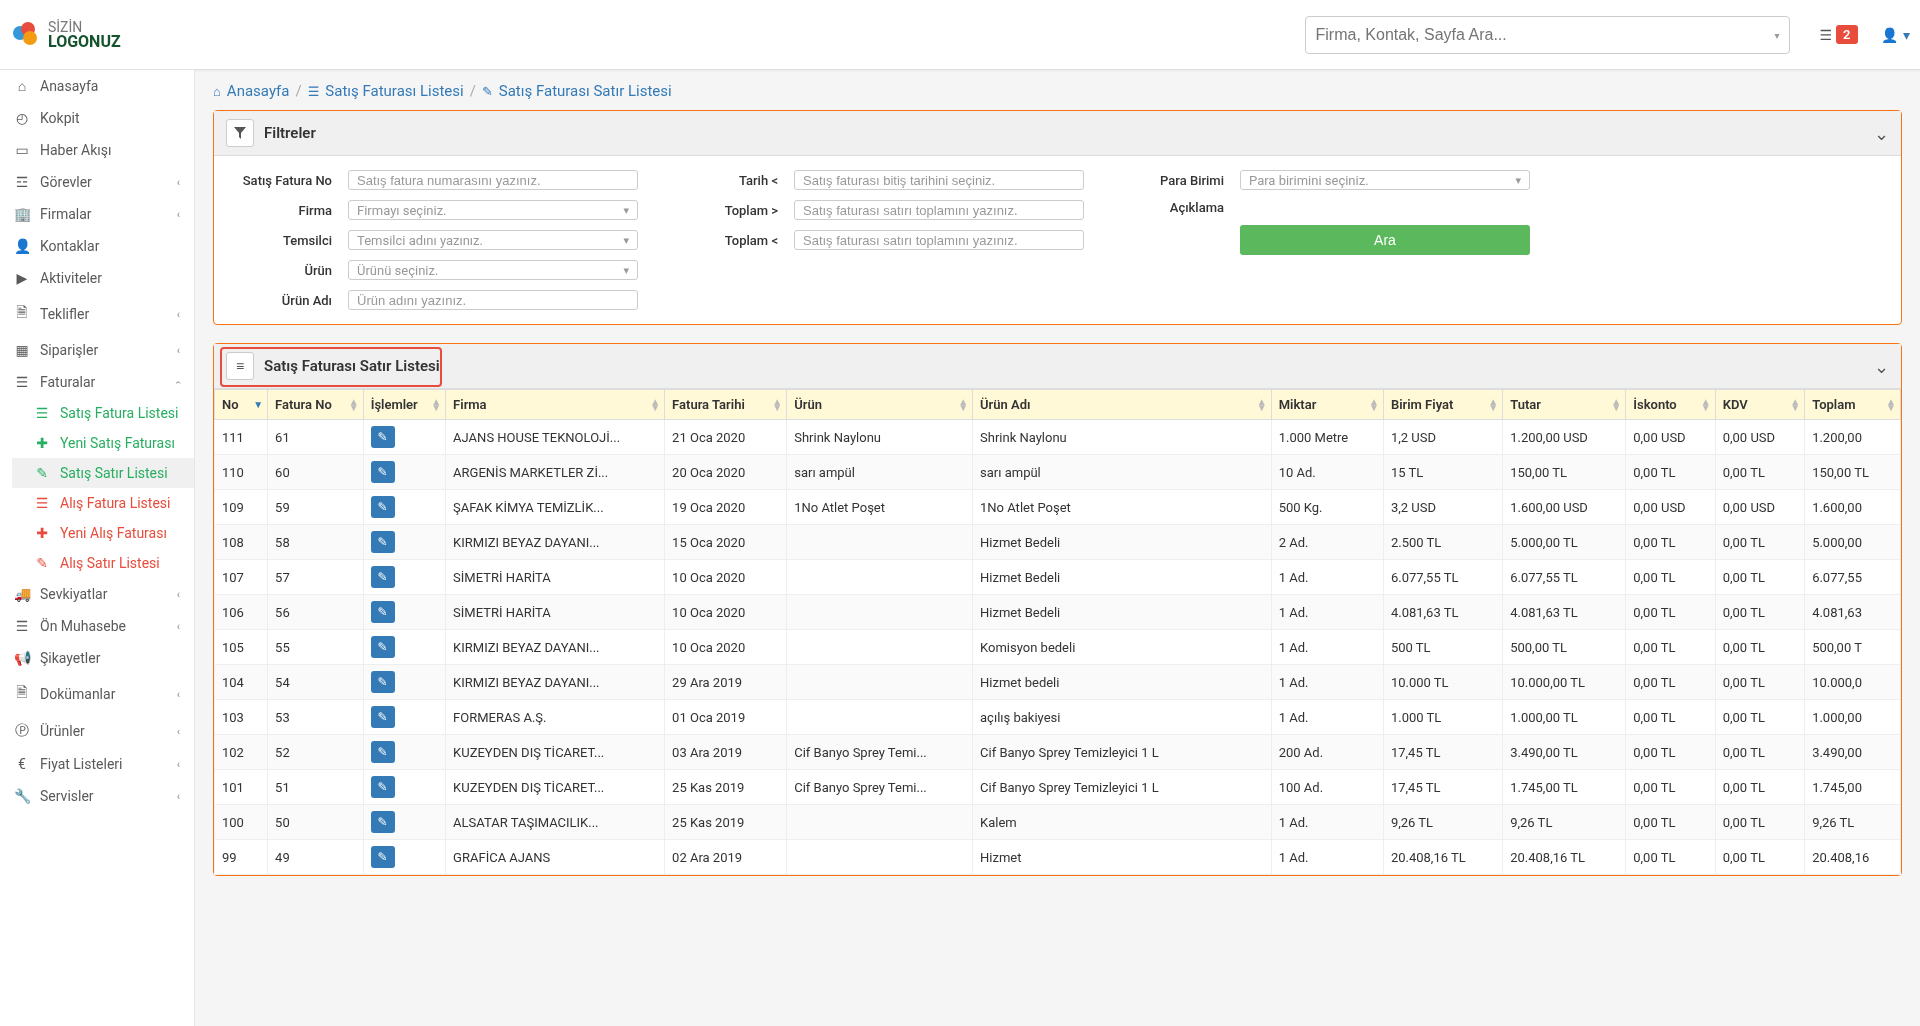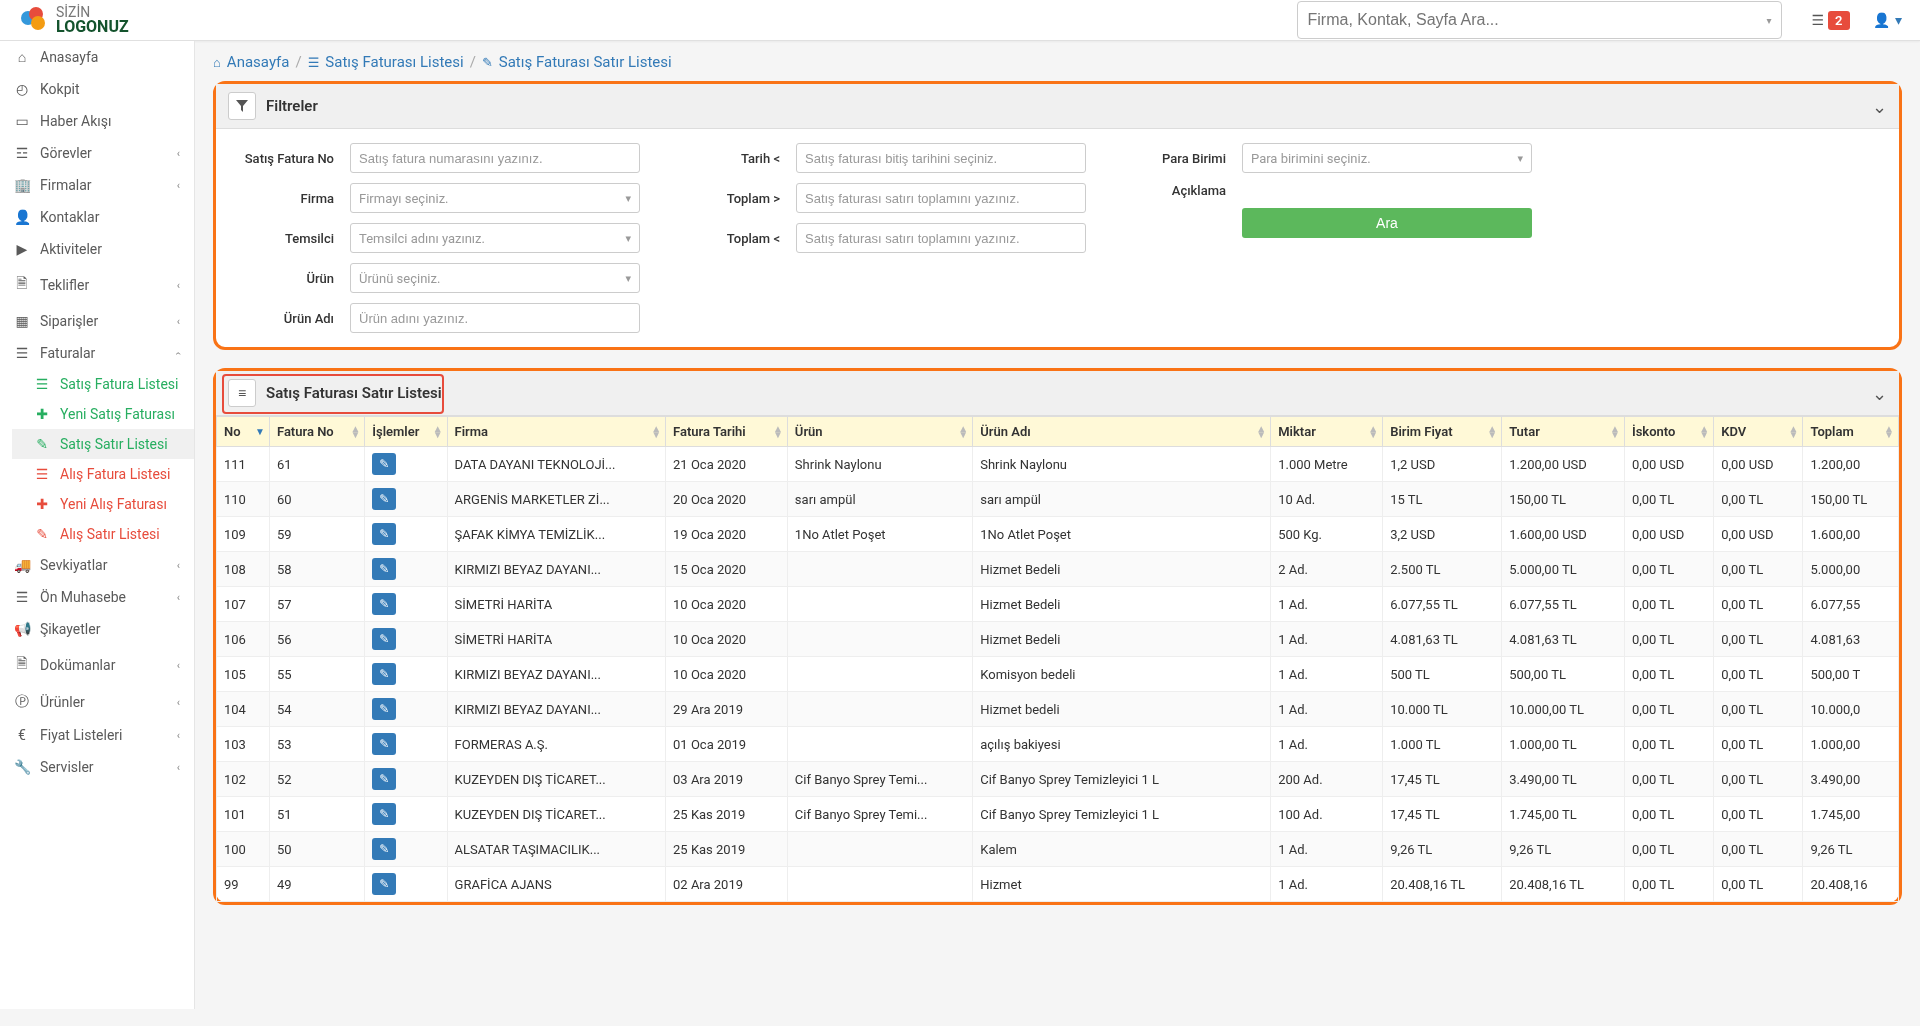--- a/index.html
+++ b/index.html
@@ -1,20 +1,20 @@
 <!DOCTYPE html>
 <html><head>
 <meta charset="utf-8">
 <style>
 * { box-sizing: border-box; margin: 0; padding: 0; }
 body { font-family: -apple-system, BlinkMacSystemFont, "Segoe UI", Roboto, Arial, sans-serif; font-size: 14px; color: #333; background: #f5f5f5; }
 a { text-decoration: none; color: inherit; }
 
 
-.topbar { height: 41px; background: #fff; border-bottom: 1px solid #e0e0e0; display: flex; align-items: center; padding: 0 18px; box-shadow: 0 1px 2px rgba(0,0,0,0.05); }
+.topbar { height: 70px; background: #fff; border-bottom: 1px solid #e0e0e0; display: flex; align-items: center; padding: 0 10px; box-shadow: 0 1px 2px rgba(0,0,0,0.05); }
 .logo { display: flex; align-items: center; gap: 6px; }
 .logo-swirl { width: 32px; height: 32px; }
 .logo-text { line-height: 1; }
 .logo-text .l1 { color: #777; font-size: 14px; font-weight: 400; display: block; }
 .logo-text .l2 { color: #14532d; font-size: 16px; font-weight: 700; display: block; }
 .topbar-spacer { flex: 1; }
 .topbar-search { width: 485px; margin-right: 30px; position: relative; }
 .topbar-search input { width: 100%; height: 38px; padding: 6px 30px 6px 10px; border: 1px solid #ccc; border-radius: 4px; font-size: 16px; color: #999; }
 .topbar-search .chev { position: absolute; right: 10px; top: 50%; transform: translateY(-50%); color: #999; font-size: 10px; }
 .topbar-right { display: flex; align-items: center; gap: 24px; }
@@ -37,34 +37,34 @@
 .sidebar .sub .red { color: #e74c3c; }
 .sidebar .icon { width: 16px; text-align: center; display: inline-block; }
 
 
 .main { flex: 1; padding: 12px 18px; }
 .breadcrumb { display: flex; align-items: center; gap: 6px; font-size: 15px; margin-bottom: 10px; color: #337ab7; }
 .breadcrumb .sep { color: #aaa; }
 .breadcrumb .cur { color: #337ab7; }
 .breadcrumb .icon { font-size: 13px; }
 
-.panel { background: #fff; border: 3px solid #f97316; border-radius: 12px; margin-bottom: 18px; }
+.panel { background: #fff; border: 1px solid #f97316; border-radius: 4px; margin-bottom: 18px; }
 .panel-head { background: #f0f0f0; padding: 8px 12px; display: flex; align-items: center; gap: 10px; border-bottom: 1px solid #ddd; }
 .panel-head .hicon { background: #fff; border: 1px solid #ccc; width: 28px; height: 28px; border-radius: 3px; display: flex; align-items: center; justify-content: center; color: #555; }
 .panel-head .htitle { font-weight: 600; color: #333; font-size: 15px; }
 .panel-head .collapse-ic { margin-left: auto; color: #555; font-size: 18px; }
 .panel-body { padding: 14px 18px; }
 
 
 .filters { display: flex; gap: 40px; }
 .fcol { display: flex; flex-direction: column; gap: 10px; }
 .frow { display: flex; align-items: center; gap: 16px; }
 .frow label { width: 100px; text-align: right; font-size: 13px; color: #333; font-weight: 500; }
 .frow .ctrl { width: 290px; position: relative; }
-.frow input, .frow .fake-select { width: 100%; height: 28px; border: 1px solid #ccc; border-radius: 3px; padding: 14px 8px; font-size: 13px; color: #555; background: #fff; }
+.frow input, .frow .fake-select { width: 100%; height: 20px; border: 1px solid #ccc; border-radius: 3px; padding: 4px 8px; font-size: 13px; color: #555; background: #fff; }
 .frow input::placeholder { color: #999; }
 .frow .fake-select { display: flex; align-items: center; color: #999; position: relative; }
 .frow .fake-select::after { content: "▾"; position: absolute; right: 8px; color: #999; font-size: 11px; }
 .btn-search { background: #5cb85c; color: #fff; border: none; height: 30px; border-radius: 3px; cursor: pointer; font-size: 14px; width: 290px; }
 
 
 .panel-head.highlighted { position: relative; }
 .red-box { position: absolute; left: 6px; top: 3px; width: 222px; height: 40px; border: 2px solid #e74c3c; border-radius: 4px; pointer-events: none; }
 
 table.data { width: 100%; border-collapse: collapse; font-size: 13px; }
@@ -388,21 +388,21 @@
                 <th class="col-isk"><span>İskonto</span><span class="sort">▲<br>▼</span></th>
                 <th class="col-kdv"><span>KDV</span><span class="sort">▲<br>▼</span></th>
                 <th class="col-top"><span>Toplam</span><span class="sort">▲<br>▼</span></th>
               </tr>
             </thead>
           <tbody id="tbody">
               <tr>
                 <td class="col-no">111</td>
                 <td class="col-fno">61</td>
                 <td class="col-act"><button class="btn-edit">✎</button></td>
-                <td class="col-firma">DATA DAYANI TEKNOLOJİ...</td>
+                <td class="col-firma">AJANS HOUSE TEKNOLOJİ...</td>
                 <td class="col-date">21 Oca 2020</td>
                 <td class="col-urun">Shrink Naylonu</td>
                 <td class="col-urunadi">Shrink Naylonu</td>
                 <td class="col-miktar">1.000 Metre</td>
                 <td class="col-bf">1,2 USD</td>
                 <td class="col-tutar">1.200,00 USD</td>
                 <td class="col-isk">0,00 USD</td>
                 <td class="col-kdv">0,00 USD</td>
                 <td class="col-top">1.200,00</td>
               </tr>

